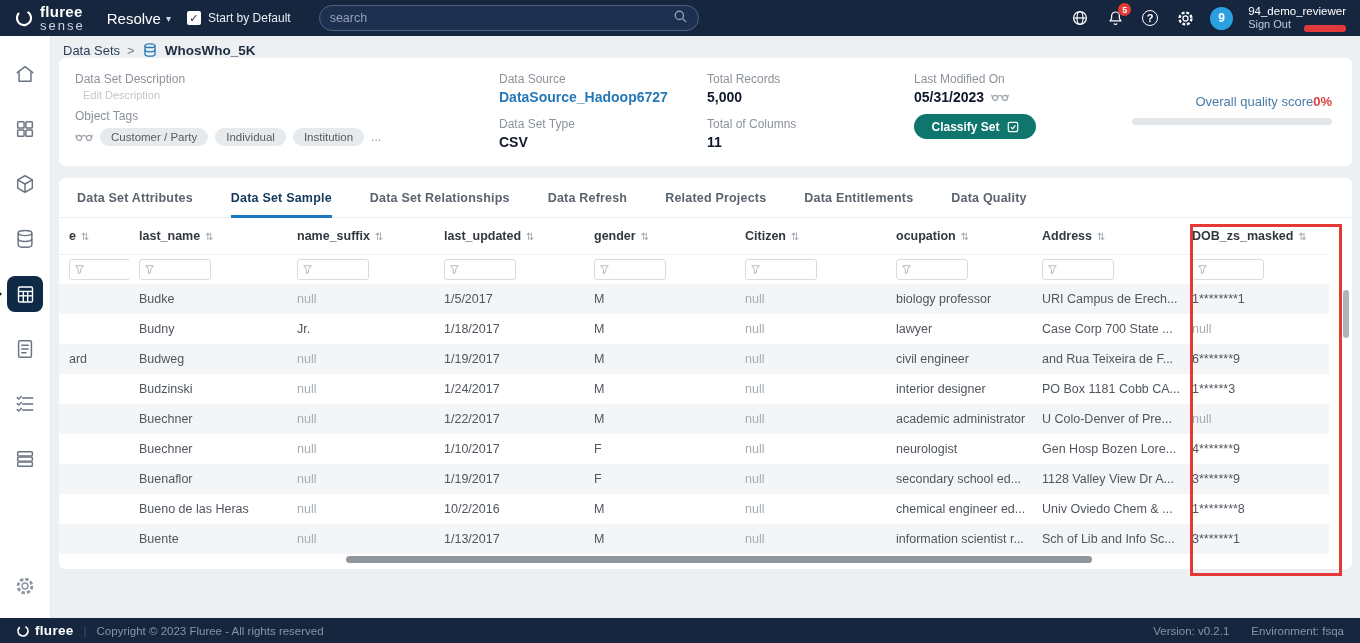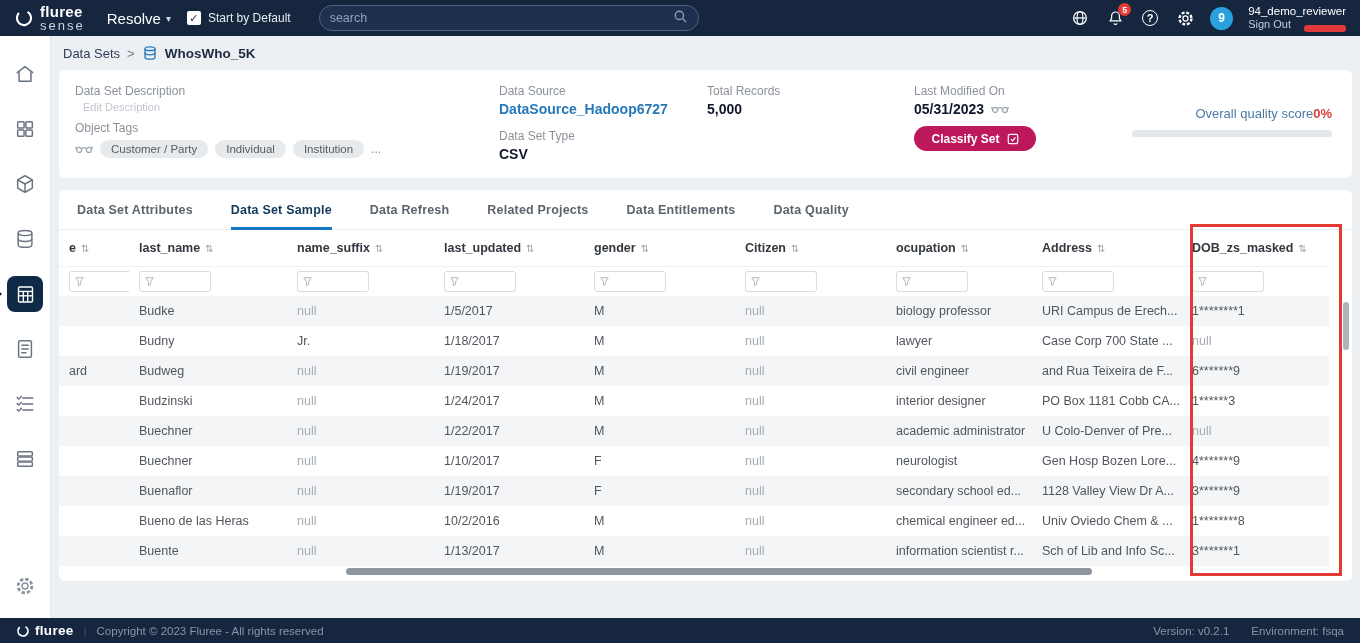--- a/index.html
+++ b/index.html
@@ -33,37 +33,37 @@
   
   .body-row { display:flex; height:582px; }
   .sidebar { width:62px; background:#fff; border-right:1px solid #e4e7eb; display:flex; flex-direction:column; align-items:center; padding:20px 0 14px; gap:19px; }
   .side-item { width:36px; height:36px; display:flex; align-items:center; justify-content:center; border-radius:8px; position:relative; cursor:pointer; }
   .side-item.active { background:#0e2a47; }
   .active-marker { position:absolute; left:-13px; top:11px; width:0; height:0; border-top:7px solid transparent; border-bottom:7px solid transparent; border-left:8px solid #10151c; }
   .side-spacer { flex:1; }
 
   .main { flex:1; padding:0 8px; }
 
-  .breadcrumb { height:34px; display:flex; align-items:center; gap:7px; padding-left:4px; font-size:13px; color:#2c3e57; }
+  .breadcrumb { height:22px; display:flex; align-items:flex-end; gap:7px; padding-left:4px; font-size:13px; color:#2c3e57; }
   .breadcrumb .root { cursor:pointer; }
   .breadcrumb .sep { color:#6a7788; }
   .breadcrumb .cur { font-weight:bold; font-size:13.5px; color:#1d2c42; }
 
   
   .summary-card { background:#fff; border-radius:6px; height:108px; padding:14px 16px 12px; display:grid; grid-template-columns:424px 208px 207px 218px 1fr; }
   .lbl { font-size:12px; color:#8c929b; margin-bottom:3px; }
   .muted-link { font-size:11px; color:#c0c6cd; margin:0 0 8px 8px; }
   .tags-row { display:flex; align-items:center; gap:7px; margin-top:5px; }
   .tag-pill { background:#e7eaec; color:#555b63; font-size:11.5px; padding:3px 11px; border-radius:11px; white-space:nowrap; }
   .tags-more { color:#8c929b; font-size:12px; }
   .kv + .kv { margin-top:12px; }
   .val-link { font-size:14px; font-weight:bold; color:#2679b8; cursor:pointer; }
   .val { font-size:14px; font-weight:bold; color:#0f172a; }
   .val-row { display:flex; align-items:center; gap:7px; }
-  .classify-btn { margin-top:9px; width:122px; height:25px; border:none; border-radius:13px; background:#be185d; color:#fff; font-size:12px; font-weight:bold; display:flex; align-items:center; justify-content:center; gap:7px; cursor:pointer; font-family:inherit; }
+  .classify-btn { margin-top:9px; width:122px; height:25px; border:none; border-radius:13px; background:#0f766e; color:#fff; font-size:12px; font-weight:bold; display:flex; align-items:center; justify-content:center; gap:7px; cursor:pointer; font-family:inherit; }
   .quality-block { margin-top:22px; display:flex; flex-direction:column; align-items:flex-end; gap:9px; padding-right:4px; }
   .quality-line { display:flex; align-items:baseline; }
   .quality-lbl { font-size:13px; color:#4a7ba6; }
   .quality-val { font-size:13px; font-weight:bold; color:#d9433f; }
   .quality-bar { width:200px; height:7px; background:#e3e7ea; border-radius:4px; }
 
   
   .content-card { background:#fff; border-radius:6px; margin-top:12px; height:391px; position:relative; }
   .tabs { display:flex; gap:38px; padding:0 18px; height:40px; align-items:stretch; border-bottom:1px solid #eceff2; }
   .tab { display:flex; align-items:center; font-size:12.5px; font-weight:bold; color:#5b646e; letter-spacing:.2px; position:relative; cursor:pointer; white-space:nowrap; }
@@ -280,20 +280,24 @@
         <div class="kv">
           <div class="lbl">Data Set Type</div>
           <div class="val">CSV</div>
         </div>
       </div>
       <div>
         <div class="kv">
           <div class="lbl">Total Records</div>
           <div class="val">5,000</div>
         </div>
+        <div class="kv">
+          <div class="lbl">Total of Columns</div>
+          <div class="val">11</div>
+        </div>
       </div>
       <div>
         <div class="kv">
           <div class="lbl">Last Modified On</div>
           <div class="val-row">
             <span class="val">05/31/2023</span>
             <svg width="18" height="10" viewBox="0 0 20 10" fill="none" stroke="#9aa2ab" stroke-width="1.3">
                 <circle cx="4.5" cy="6" r="2.8"></circle>
                 <circle cx="15.5" cy="6" r="2.8"></circle>
                 <path d="M7.3 6 a2.7 2.7 0 0 1 5.4 0"></path>
@@ -315,20 +319,21 @@
           <span class="quality-val">0%</span>
         </div>
         <div class="quality-bar"></div>
       </div>
     </section>
 
     <section class="content-card">
       <nav class="tabs" id="tabs">
           <div class="tab">Data Set Attributes</div>
           <div class="tab active">Data Set Sample</div>
+          <div class="tab">Data Set Relationships</div>
           <div class="tab">Data Refresh</div>
           <div class="tab">Related Projects</div>
           <div class="tab">Data Entitlements</div>
           <div class="tab">Data Quality</div>
         </nav>
       <table class="grid">
         <thead>
             <tr id="header-row">
               <th><span>e</span><span class="sort">⇅</span></th>
               <th><span>last_name</span><span class="sort">⇅</span></th>

